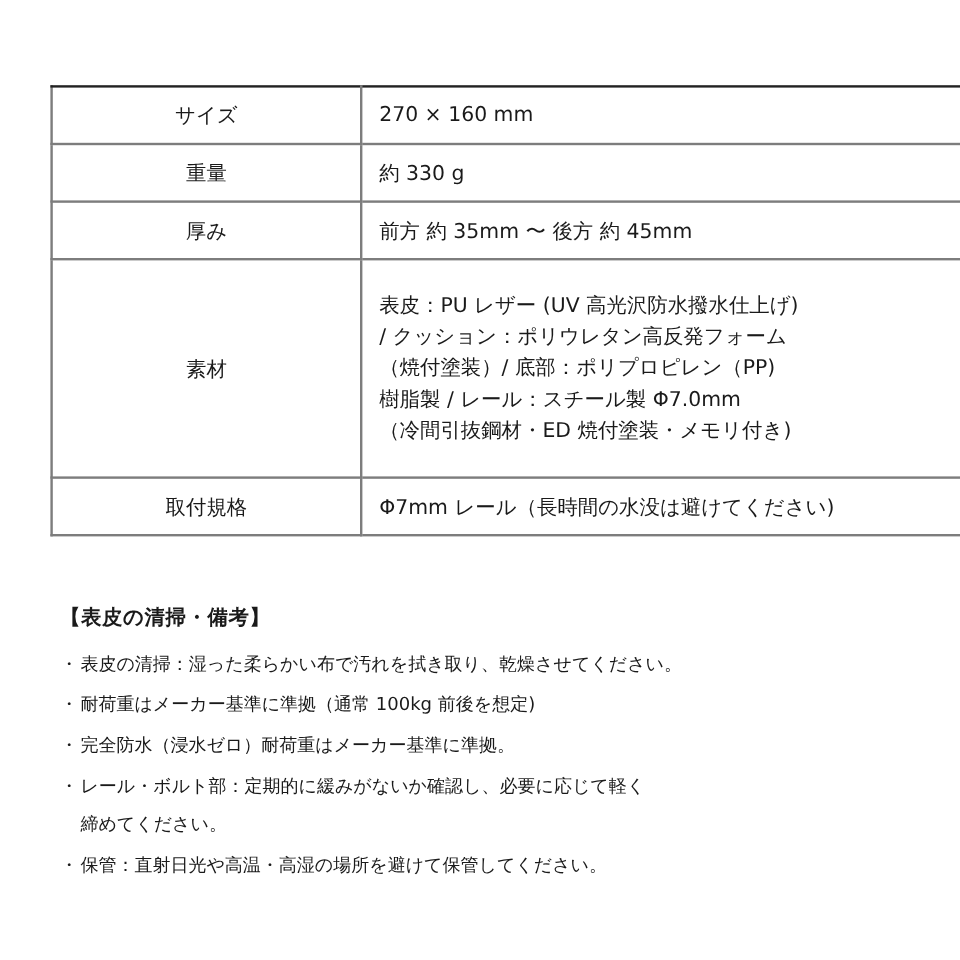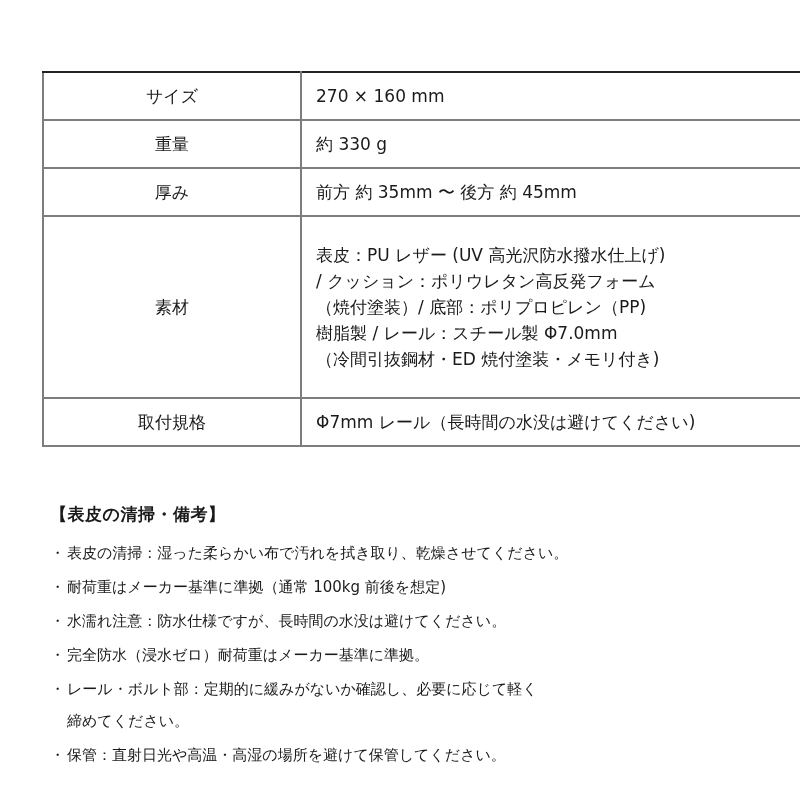--- a/index.html
+++ b/index.html
@@ -124,23 +124,20 @@
 <section class="notes">
   <h2 class="notes-title">【表皮の清掃・備考】</h2>
   <ul class="notes-list">
     <li>
       <span class="bullet">・</span><span>表皮の清掃：湿った柔らかい布で汚れを拭き取り、乾燥させてください。</span>
     </li>
     <li>
       <span class="bullet">・</span><span>耐荷重はメーカー基準に準拠（通常 100kg 前後を想定)</span>
     </li>
     <li>
-      <span class="bullet">・</span><span>水濡れ注意：防水仕様ですが、長時間の水没は避けてください。</span>
-    </li>
-    <li>
       <span class="bullet">・</span><span>完全防水（浸水ゼロ）耐荷重はメーカー基準に準拠。</span>
     </li>
     <li>
       <span class="bullet">・</span><span>レール・ボルト部：定期的に緩みがないか確認し、必要に応じて軽く</span>
       <span class="cont">締めてください。</span>
     </li>
     <li>
       <span class="bullet">・</span><span>保管：直射日光や高温・高湿の場所を避けて保管してください。</span>
     </li>
   </ul>

